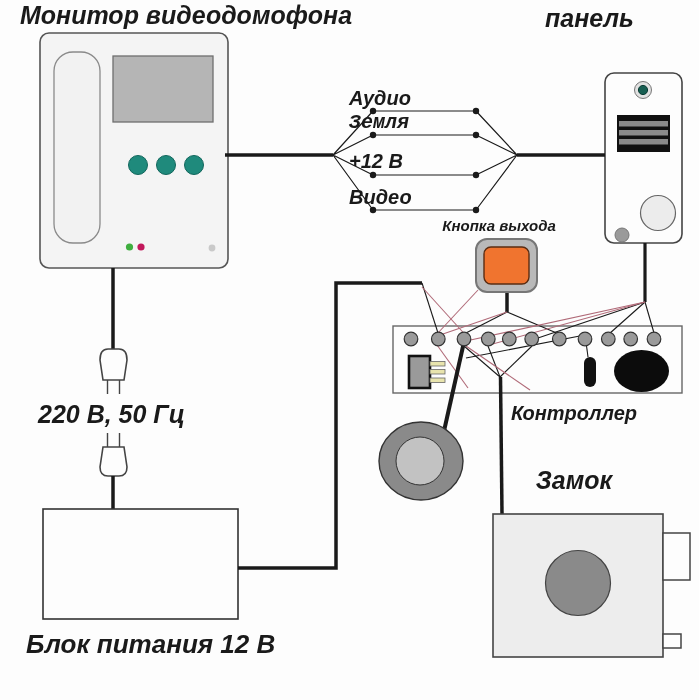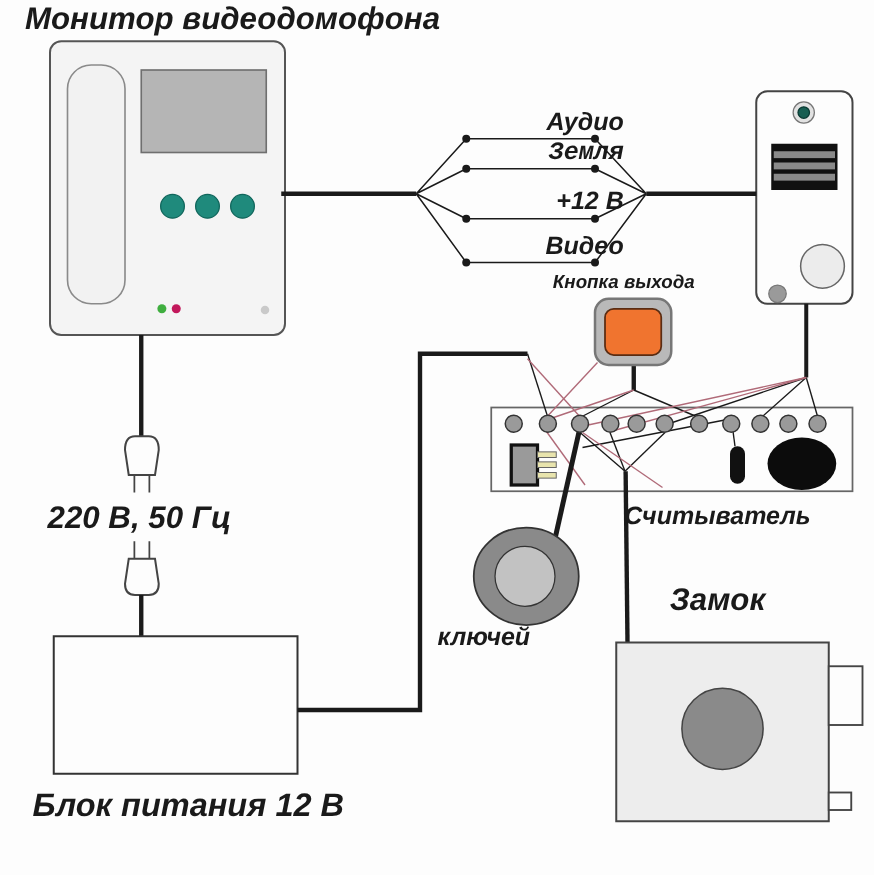--- a/index.html
+++ b/index.html
@@ -4,21 +4,21 @@
 <style>
   html,body{margin:0;padding:0;}
   body{
     width:699px;height:700px;position:relative;background:#fdfdfd;
     font-family:"Liberation Sans", sans-serif;color:#1a1a1a;overflow:hidden;
   }
   .lbl{position:absolute;font-weight:bold;font-style:italic;white-space:nowrap;color:#1a1a1a;}
   #svg-stage{position:absolute;left:0;top:0;}
   .t-monitor{left:20px;top:1px;font-size:25px;}
   .t-panel{left:545px;top:4px;font-size:25px;line-height:29px;}
-  .t-wire{width:150px;left:349px;font-size:20px;text-align:right;}
+  .t-wire{width:150px;left:349px;font-size:20px;text-align:left;}
   .t-wire.w0{top:87px;}
   .t-wire.w1{top:111px;font-family:Liberation Mono, monospace;}
   .t-wire.w2{top:150px;}
   .t-wire.w3{top:186px;font-style:italic;}
   .t-exit{left:409px;top:217px;width:180px;font-size:15px;text-align:center;}
   .t-ctrl{left:494px;top:402px;width:160px;font-size:20px;text-align:center;}
   .t-reader{left:350px;top:499px;font-size:20px;line-height:23px;}
   .t-lock{left:519px;top:466px;width:110px;font-size:25px;text-align:center;font-style:italic;}
   .t-mains{left:38px;top:400px;font-size:25px;}
   .t-psu{left:26px;top:629px;font-size:26px;}
@@ -151,25 +151,25 @@
   <g>
     <rect x="493" y="514" width="170" height="143" fill="#ededed" stroke="#444" stroke-width="1.6"></rect>
     <circle cx="578" cy="583" r="32.5" fill="#8a8a8a" stroke="#444" stroke-width="1.2"></circle>
     <rect x="663" y="533" width="27" height="47" fill="#fdfdfd" stroke="#444" stroke-width="1.5"></rect>
     <rect x="663" y="634" width="18" height="14" fill="#fdfdfd" stroke="#444" stroke-width="1.5"></rect>
   </g>
 </svg>
 
 <div class="lbl t-monitor">Монитор видеодомофона</div>
 <div class="lbl t-panel">
+  <div>панель</div>
 </div>
 <div class="lbl t-wire w0">Аудио</div>
 <div class="lbl t-wire w1">Земля</div>
 <div class="lbl t-wire w2">+12 В</div>
 <div class="lbl t-wire w3">Видео</div>
 <div class="lbl t-exit">Кнопка выхода</div>
-<div class="lbl t-ctrl">Считыватель</div>
+<div class="lbl t-ctrl">Контроллер</div>
 <div class="lbl t-reader">
-  <div>ключей</div>
 </div>
 <div class="lbl t-lock">Замок</div>
 <div class="lbl t-mains">220 В, 50 Гц</div>
 <div class="lbl t-psu">Блок питания 12 В</div>
 
 </body></html>

